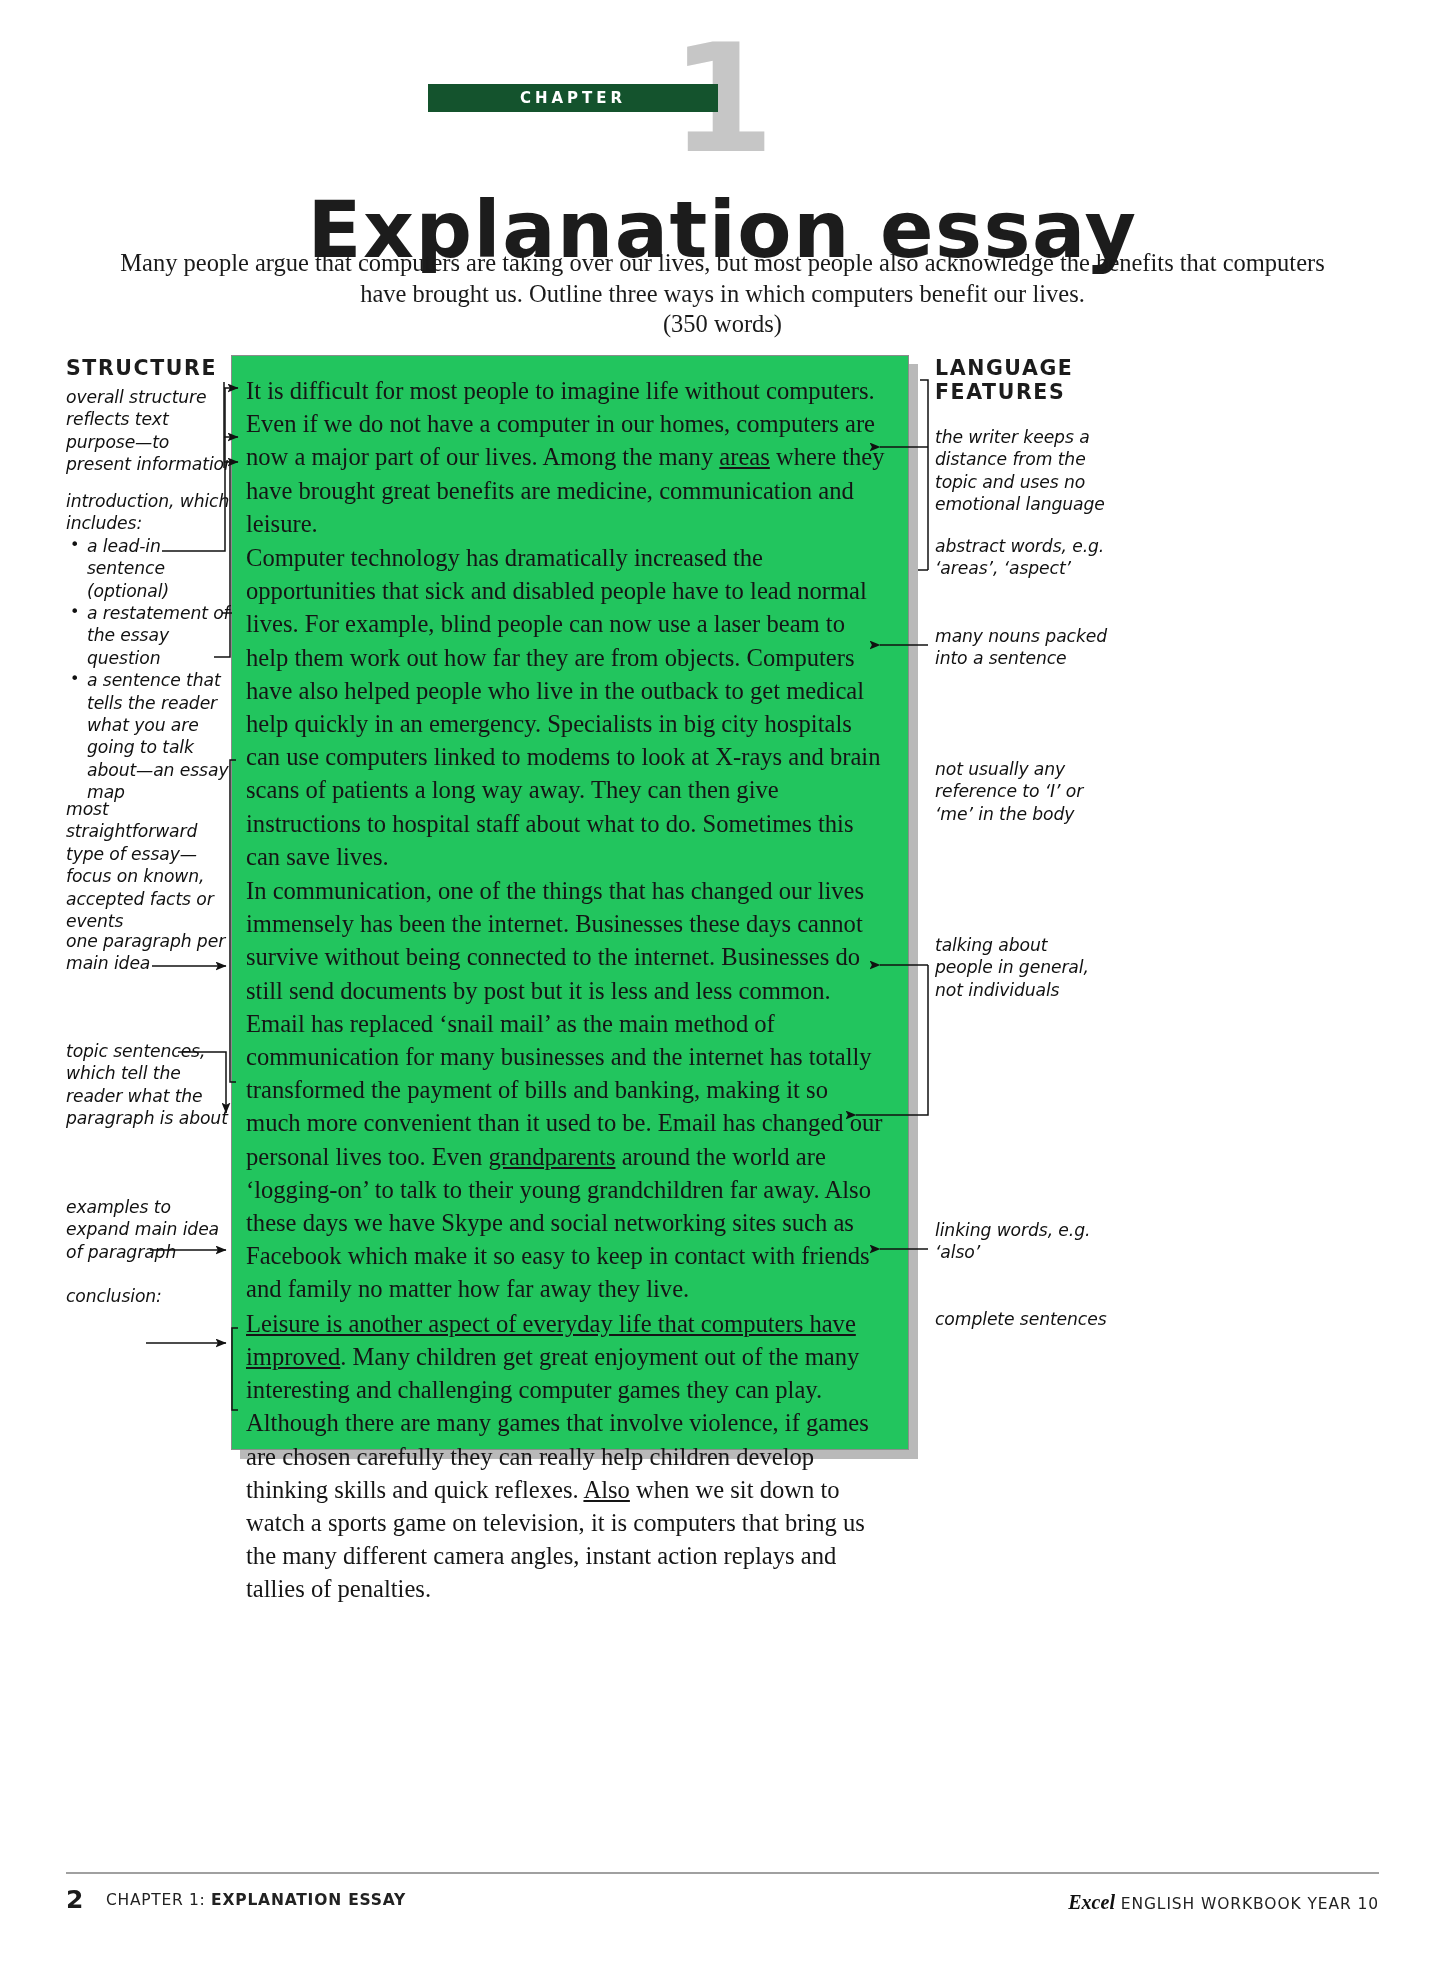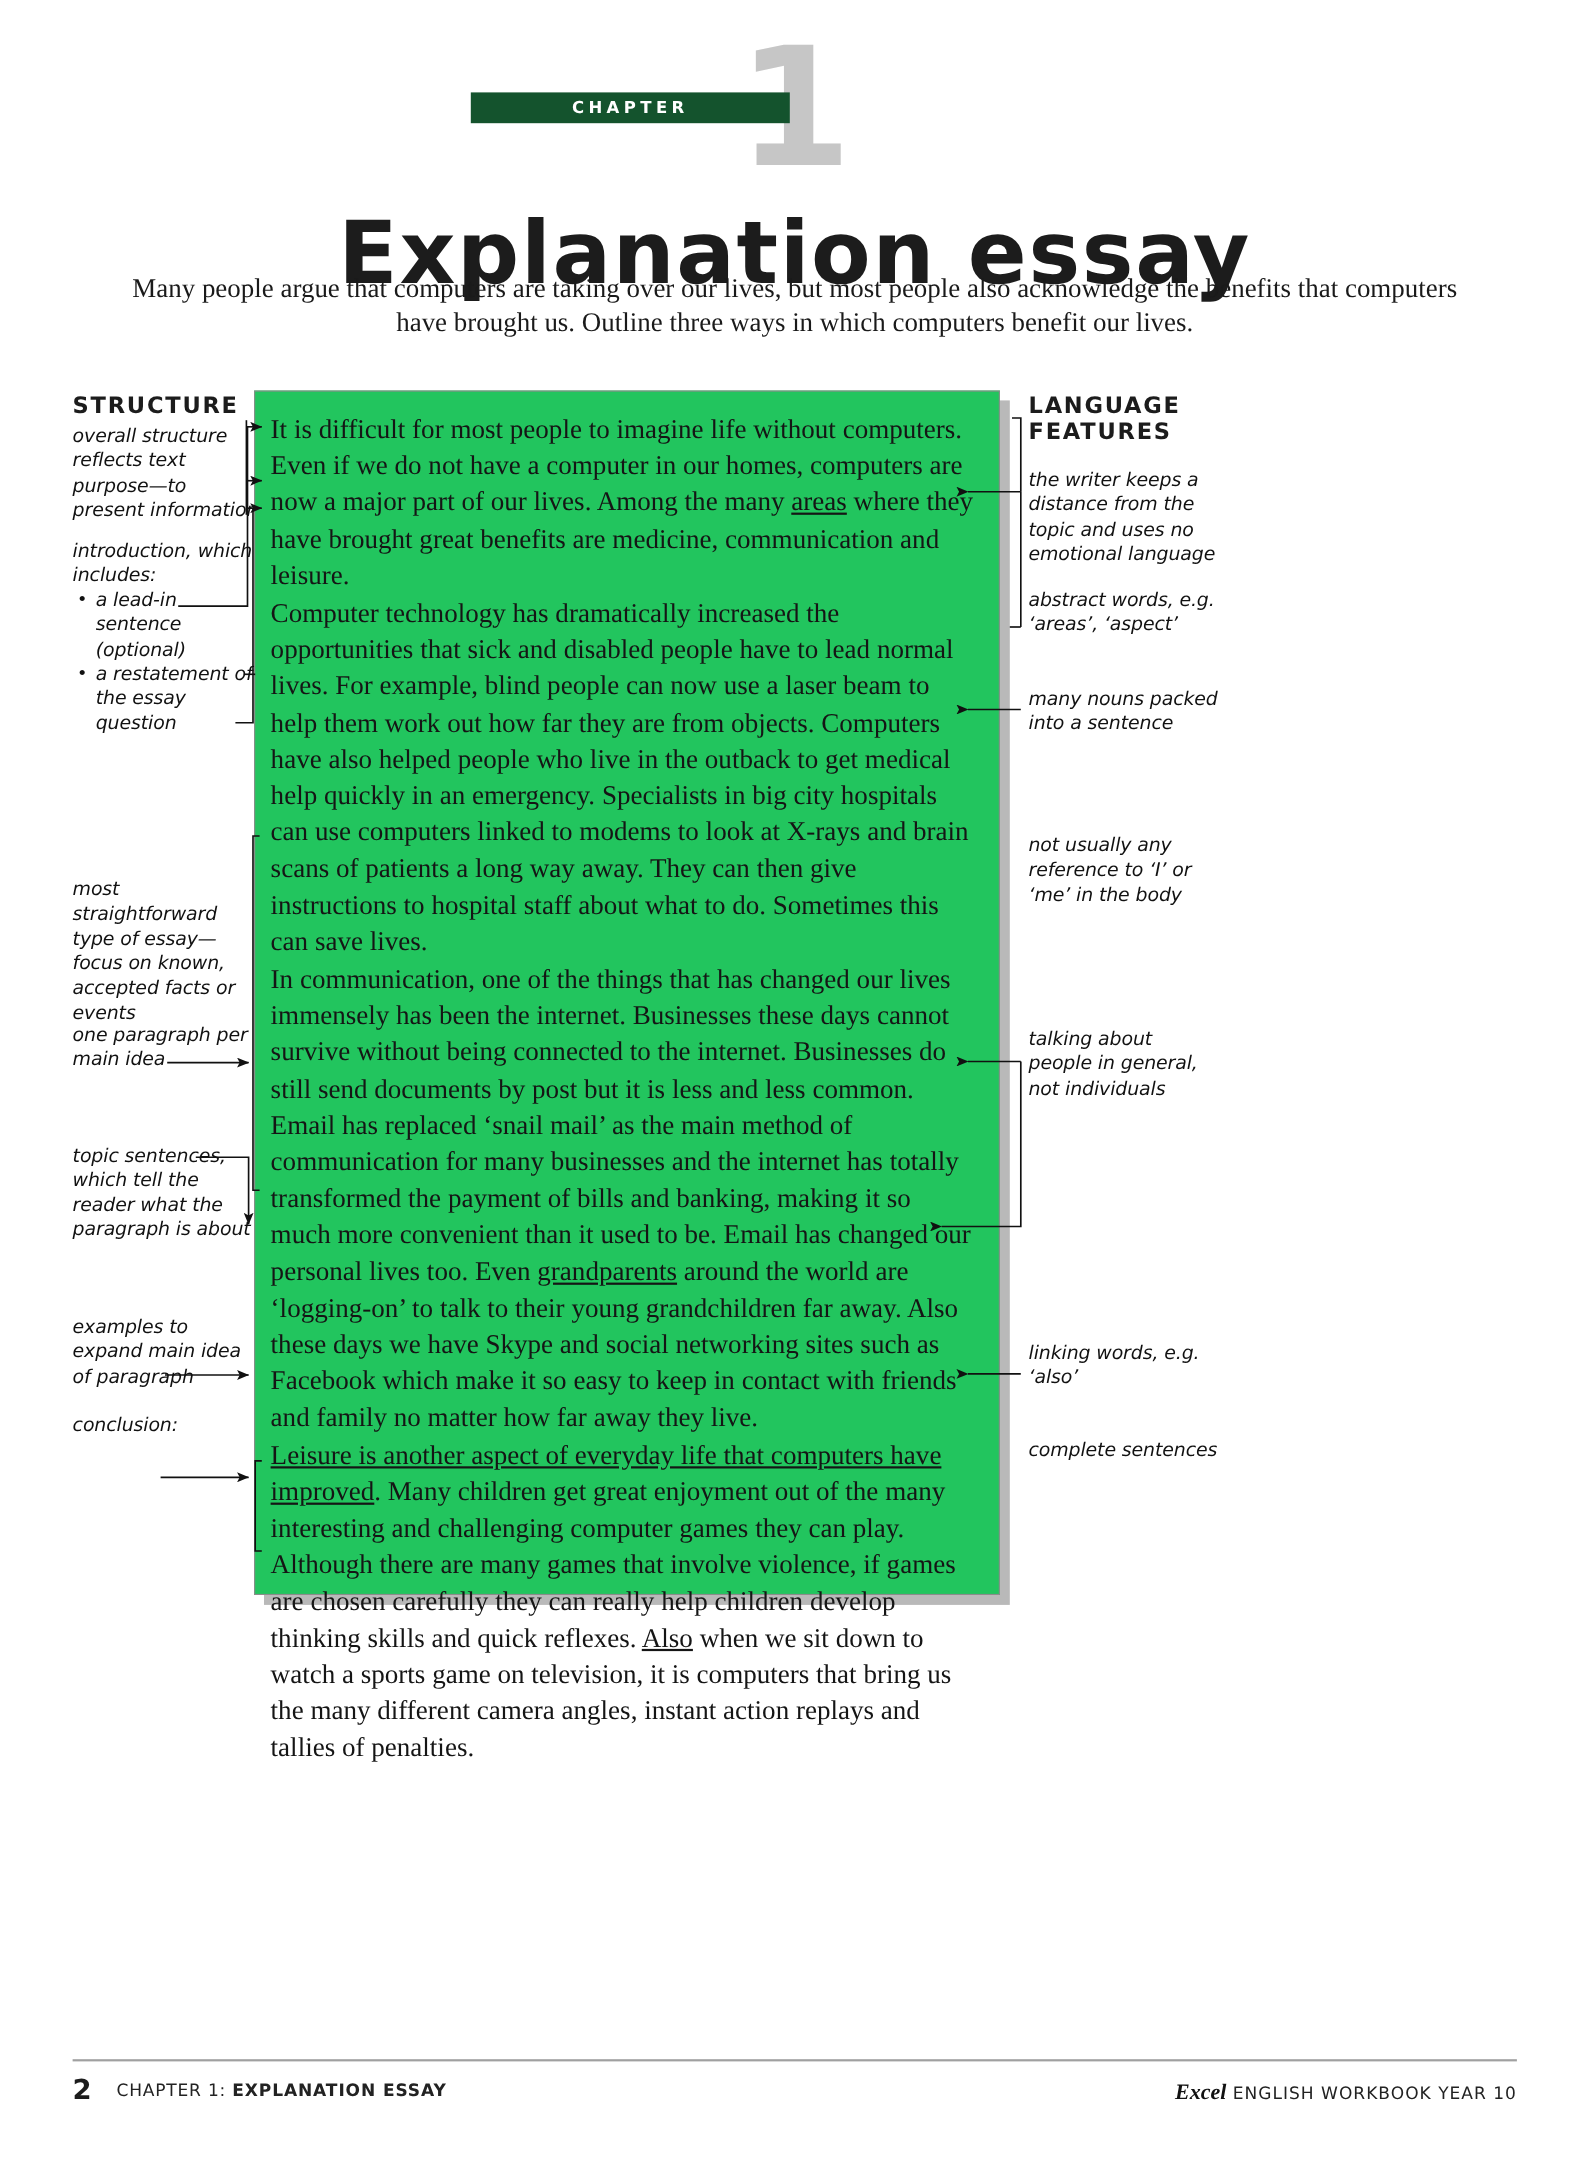--- a/index.html
+++ b/index.html
@@ -228,36 +228,38 @@
   <div id="chapter-bar">
     <div id="chapter-bar-label">CHAPTER</div>
   </div>
 </div>
 
 <h1 id="page-title">Explanation essay</h1>
 
 <div id="essay-prompt">
   <span>Many people argue that computers are taking over our lives, but most people also acknowledge the</span>
   <span>benefits that computers have brought us. Outline three ways in which computers benefit our lives.</span>
+  <span class="wordcount">(350 words)</span>
 </div>
 
 <div class="col-heading" id="structure-heading">STRUCTURE</div>
 
 <div class="col-heading" id="language-heading">
   <div>LANGUAGE</div>
   <div>FEATURES</div>
 </div>
 
 <div class="note" id="note-overall">overall structure reflects text purpose—to present information</div>
 
 <div class="note" id="note-intro">
   <div>introduction, which includes:</div>
   <ul>
     <li>a lead-in sentence (optional)</li>
     <li>a restatement of the essay question</li>
+    <li>a sentence that tells the reader what you are going to talk about—an essay map</li>
   </ul>
 </div>
 
 <div class="note" id="note-type">most straightforward type of essay—focus on known, accepted facts or events</div>
 
 <div class="note" id="note-onepara">one paragraph per main idea</div>
 
 <div class="note" id="note-topic">topic sentences, which tell the reader what the paragraph is about</div>
 
 <div class="note" id="note-examples">examples to expand main idea of paragraph</div>

